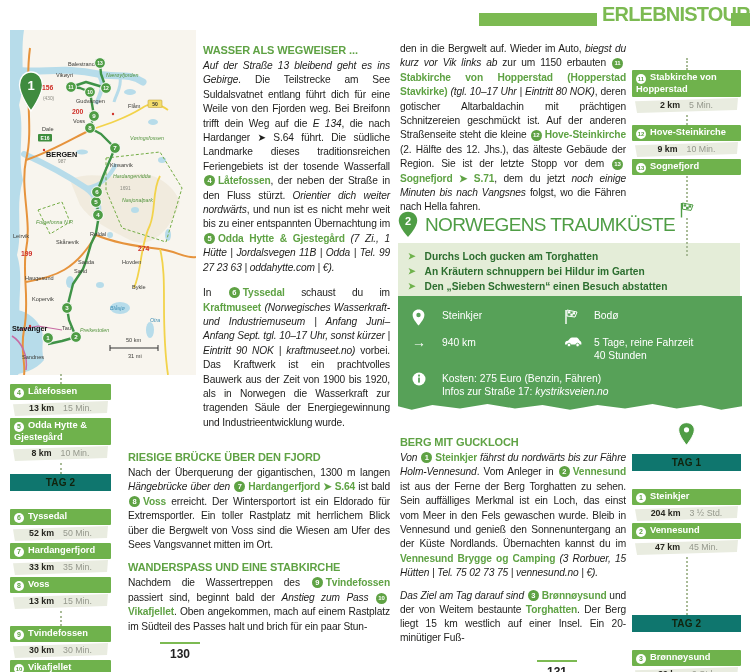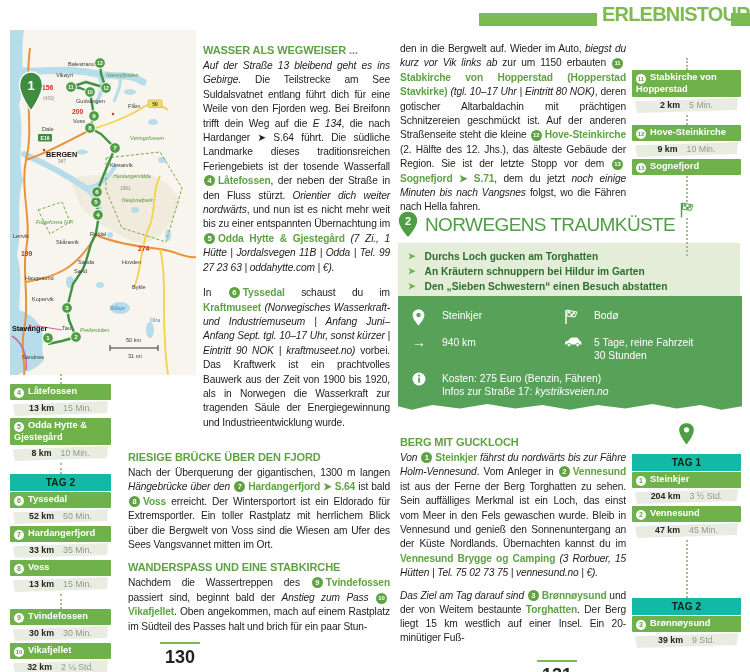--- a/index.html
+++ b/index.html
@@ -38,29 +38,29 @@
   .sidebar{display:flex;flex-direction:column;}
   .sb-bar{background:#6fb24c;color:#fff;font-weight:700;font-size:9.3px;line-height:11px;
           padding:2px 4px;border-radius:1px;margin-bottom:1px;}
   .sb-num{display:inline-block;width:10px;height:10px;line-height:10px;border-radius:50%;
           background:#fff;color:#5fa244;font-size:7px;font-weight:700;text-align:center;
           margin-right:4px;vertical-align:-1px;}
   .sb-km{display:flex;gap:9px;justify-content:center;font-size:8.8px;line-height:11px;padding:2px 0;
          margin:0 3px 2px;background:#e9ece0;clip-path:polygon(0 22%,100% 0,99% 80%,2% 100%);}
   .sb-km b{color:#26261f;}
   .sb-km span{color:#95988c;}
-  .sb-tag{background:#14b8a6;color:#12230d;font-weight:700;font-size:10px;text-align:center;
-          padding:3px 0;margin-bottom:1px;letter-spacing:0.2px;}
+  .sb-tag{background:#0f766e;color:#12230d;font-weight:700;font-size:10px;text-align:center;
+          padding:3px 0;margin-bottom:18px;letter-spacing:0.2px;}
   .dotline{width:0;border-left:2px dotted #a9bb97;margin:0 auto;}
   .centered-icon{display:flex;justify-content:center;}
 
   
   .pageno{position:absolute;width:44px;text-align:center;}
   .pageno .pl{height:2px;background:#7cba52;margin:0 2px 3px;}
-  .pageno .pn{font-weight:700;font-size:18px;color:#222;}
+  .pageno .pn{font-weight:700;font-size:12px;color:#222;}
 
   
   svg text.ml{font-family:"Liberation Sans",sans-serif;}
   .ml.s{font-size:5.6px;fill:#3c3c38;}
   .ml.b{font-size:7.3px;font-weight:700;fill:#111;}
   .ml.gi{font-size:5.3px;font-style:italic;fill:#55953f;}
   .ml.bi{font-size:5.3px;font-style:italic;fill:#4090b6;}
   .ml.r{font-size:6.8px;font-weight:700;fill:#cf2f27;}
   .ml.gy{font-size:4.8px;fill:#8a8a82;}
   .mk-badge-g{fill:#3e8e3e;}
@@ -318,21 +318,21 @@
 
     <span class="ib-arrow">→</span>
     <span>940 km</span>
     <svg width="18" height="12" viewBox="0 0 18 12">
       <path d="M1 8 C1 5.8 2 5 4 4.8 L6 2.4 C6.5 1.8 7.2 1.5 8.2 1.5 L12 1.5 C13 1.5 13.8 2 14.4 2.8 L15.8 4.8 C17 5.2 17.4 6 17.4 7.4 L17.4 8.6 L1 8.6 Z" fill="#fff"></path>
       <circle cx="5" cy="9" r="1.8" fill="#fff" stroke="#57a158" stroke-width="0.8"></circle>
       <circle cx="13.6" cy="9" r="1.8" fill="#fff" stroke="#57a158" stroke-width="0.8"></circle>
     </svg>
     <span>
       <span>5 Tage, reine Fahrzeit</span><br>
-      <span>30 Stunden</span>
+      <span>40 Stunden</span>
     </span>
 
     <svg width="14" height="14" viewBox="0 0 14 14">
       <circle cx="7" cy="7" r="6.5" fill="#fff"></circle>
       <rect x="6.1" y="5.6" width="1.8" height="5" fill="#57a158"></rect>
       <rect x="6.1" y="2.6" width="1.8" height="1.9" fill="#57a158"></rect>
     </svg>
     <span class="ib-span">
       <span>Kosten: 275 Euro (Benzin, Fähren)</span><br>
       <span>Infos zur Straße 17: </span><span class="ib-url">kystriksveien.no</span>

